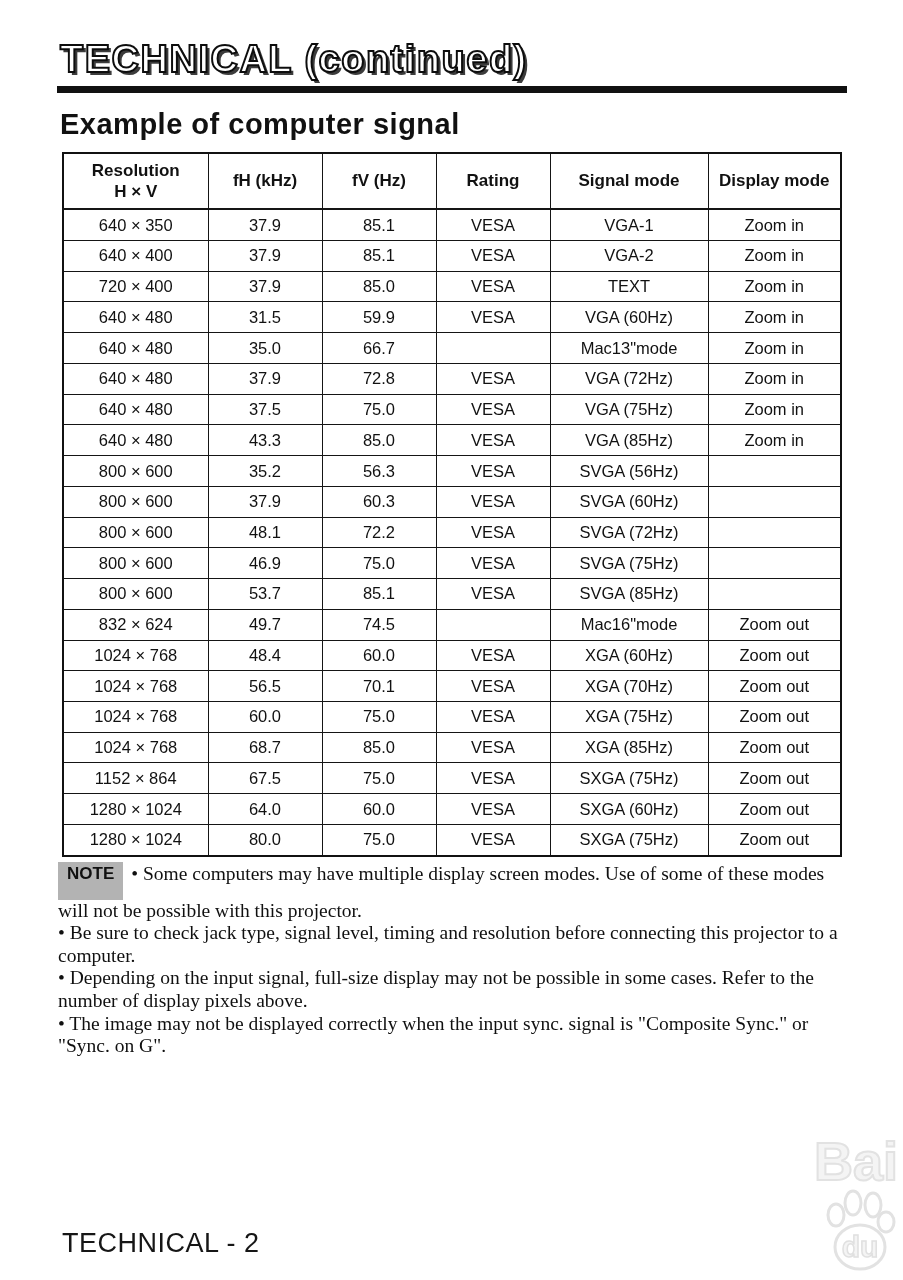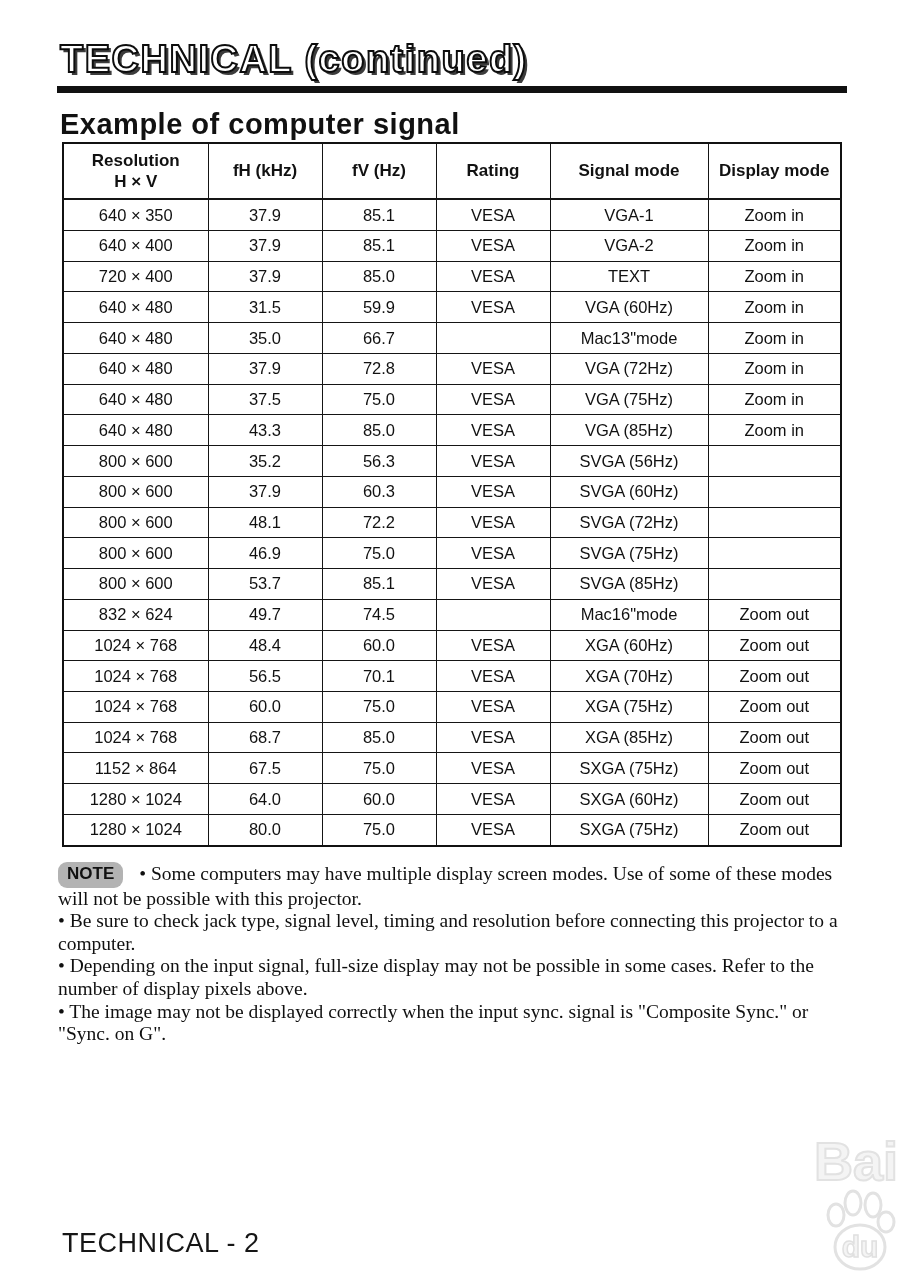--- a/index.html
+++ b/index.html
@@ -45,21 +45,21 @@
     left: 60px;
     font-size: 29px;
     font-weight: 800;
     letter-spacing: 0.5px;
     color: #111;
   }
 
   
   table.signal-table {
     position: absolute;
-    top: 142px;
+    top: 152px;
     left: 62px;
     width: 778px;
     height: 705px;
     border-collapse: collapse;
     table-layout: fixed;
     background: #fff;
   }
   .signal-table th, .signal-table td {
     border: 1px solid #151515;
     text-align: center;
@@ -91,24 +91,23 @@
     color: #101010;
   }
   .note-block p { margin: 0; }
   .note-badge {
     display: inline-block;
     font-family: "Liberation Sans", sans-serif;
     font-size: 17px;
     font-weight: 700;
     background: #b3b3b3;
     color: #111;
-    padding: 1px 9px 2px 9px;
-    margin-right: 16px;
+    padding: 1px 9px 14px 9px;
+    margin-right: 8px;
     vertical-align: 1px;
-    border-radius: 9px;
   }
 
   
   .watermark {
     position: absolute;
     top: 1134px;
     left: 628px;
     width: 270px;
     text-align: center;
     user-select: none;

